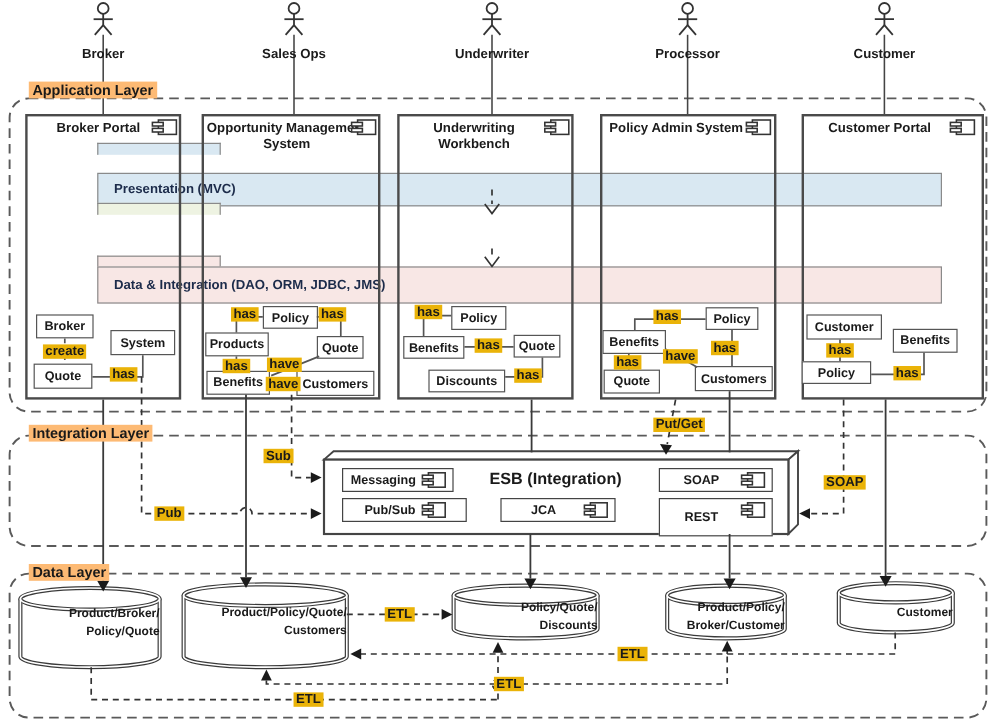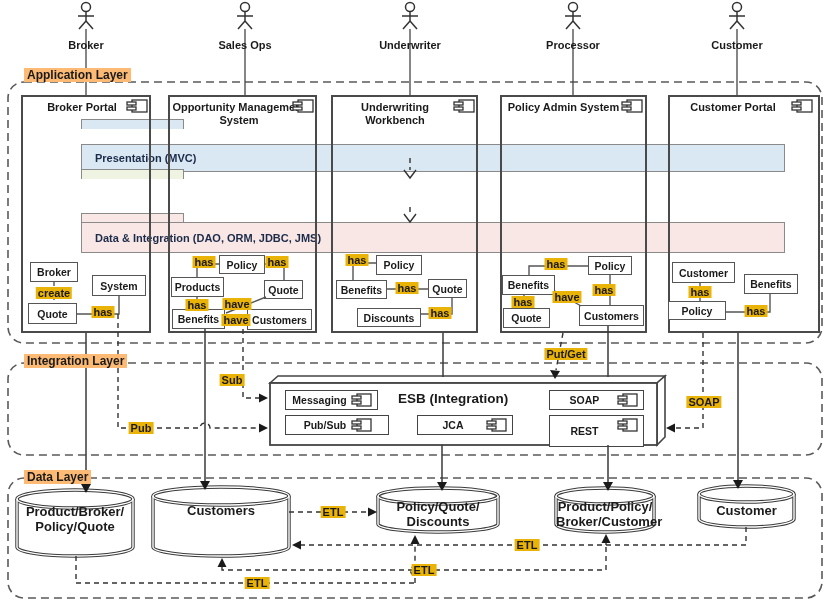--- a/index.html
+++ b/index.html
@@ -11,29 +11,29 @@
   .band{position:absolute;z-index:3;border:1.5px solid #8a8a8a;display:flex;align-items:center;
         padding-left:13px;box-sizing:border-box;font-weight:bold;font-size:11px;color:#1c2b4a;}
   .tab{position:absolute;z-index:3;border:1.5px solid #8a8a8a;border-bottom:none;box-sizing:border-box;}
   .comp-border{position:absolute;border:2px solid #4a4a4a;z-index:4;box-sizing:border-box;background:transparent;}
   .comp-hdr{position:absolute;z-index:5;font-weight:bold;font-size:11px;text-align:center;line-height:13px;}
   .entity{position:absolute;z-index:5;border:1.6px solid #555;background:#fff;box-sizing:border-box;
           display:flex;align-items:center;justify-content:center;font-weight:bold;font-size:10.5px;}
   .esb-module{position:absolute;z-index:5;border:1.6px solid #444;background:#fff;box-sizing:border-box;
           display:flex;align-items:center;justify-content:center;font-weight:bold;font-size:10.5px;
           padding-right:24px;}
-  .esb-title{position:absolute;z-index:5;font-weight:bold;font-size:13.5px;text-align:left;}
+  .esb-title{position:absolute;z-index:5;font-weight:bold;font-size:13.5px;text-align:center;}
   #svg-over{z-index:6;}
   .lbl{position:absolute;z-index:7;font-size:11px;font-weight:600;background:#eab308;padding:0 2px;
        line-height:12px;transform:translate(-50%,-50%);white-space:nowrap;}
   .layer-lbl{position:absolute;z-index:7;font-weight:bold;font-size:12px;background:#fdba74;
        padding:0 3px;white-space:nowrap;}
   .actor-lbl{position:absolute;z-index:7;font-weight:bold;font-size:11px;transform:translate(-50%,0);
        white-space:nowrap;}
-  .cyl-lbl{position:absolute;z-index:7;font-weight:bold;font-size:13px;text-align:center;line-height:15px;}
+  .cyl-lbl{position:absolute;z-index:7;font-weight:bold;font-size:10px;text-align:right;line-height:15px;}
 </style>
 </head>
 <body>
 
 <div id="stage">
 
   <svg id="svg-under" width="826" height="604" viewBox="0 0 826 604">
 
     <rect x="8" y="82" width="814" height="261" rx="16" fill="none" stroke="#5a5a5a" stroke-width="1.6" stroke-dasharray="8,5"></rect>
     <rect x="8" y="363" width="814" height="92" rx="16" fill="none" stroke="#5a5a5a" stroke-width="1.6" stroke-dasharray="8,5"></rect>
@@ -339,20 +339,21 @@
   <div class="lbl" style="left:333px;top:512px">ETL</div>
   <div class="lbl" style="left:527px;top:545px">ETL</div>
   <div class="lbl" style="left:424px;top:570px">ETL</div>
   <div class="lbl" style="left:257px;top:583px">ETL</div>
 
   <div class="cyl-lbl" style="left:17px;top:504px;width:116px">
     <div>Product/Broker/</div>
     <div>Policy/Quote</div>
   </div>
   <div class="cyl-lbl" style="left:153px;top:503px;width:136px">
+    <div>Product/Policy/Quote/</div>
     <div>Customers</div>
   </div>
   <div class="cyl-lbl" style="left:378px;top:499px;width:120px">
     <div>Policy/Quote/</div>
     <div>Discounts</div>
   </div>
   <div class="cyl-lbl" style="left:556px;top:499px;width:98px">
     <div>Product/Policy/</div>
     <div>Broker/Customer</div>
   </div>

